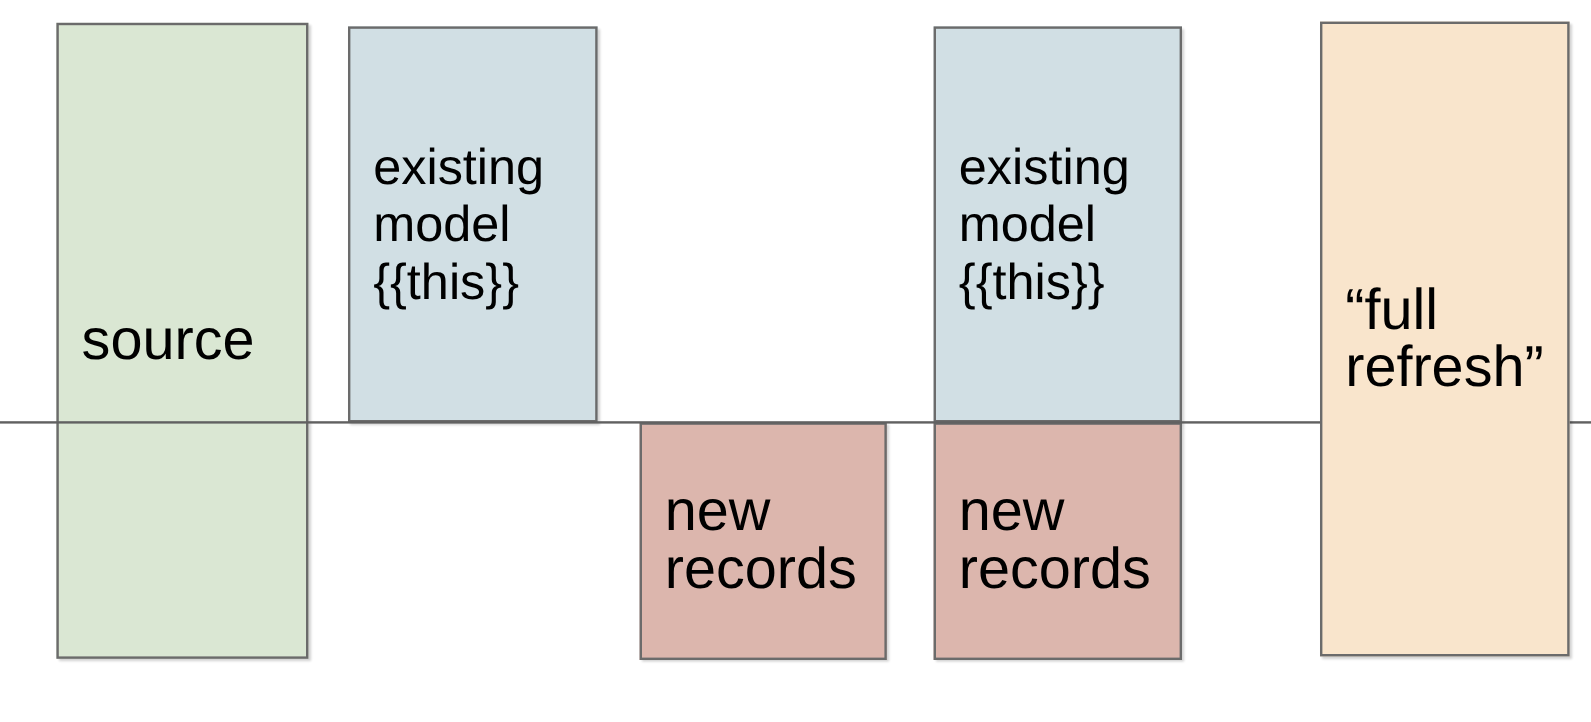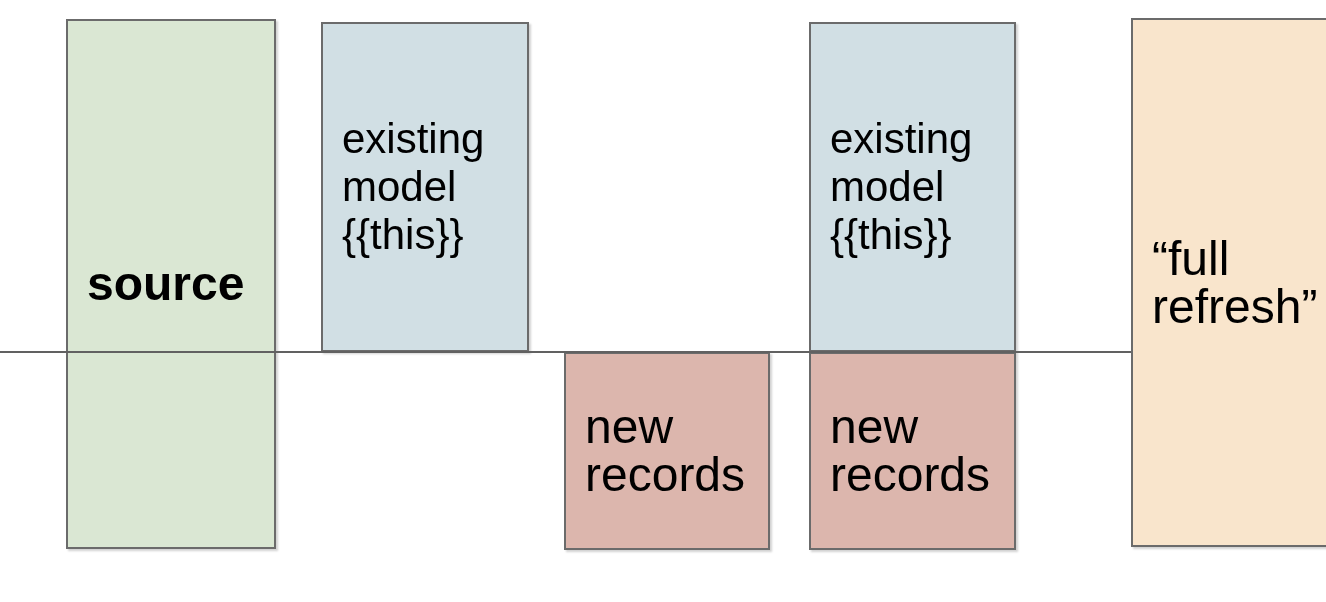--- a/index.html
+++ b/index.html
@@ -27,37 +27,36 @@
   .box {
     position: absolute;
     box-sizing: border-box;
     border: 2px solid #6b6b6b;
     box-shadow: 2px 2px 2px rgba(0,0,0,0.18);
     display: flex;
     align-items: center;
     padding-left: 19px;
     padding-right: 6px;
     z-index: 1;
-    margin-left: 31px;
   }
   .box .label {
     white-space: pre-line;
     color: #000000;
     font-size: 48px;
     line-height: 48px;
     letter-spacing: 0;
   }
   .box.blue .label {
     font-size: 42px;
     line-height: 48px;
   }
   .box.above-line {
     z-index: 3; 
   }
-  #box-source        { left: 35px;   top: 19px;  width: 210px; height: 530px; font-weight: bold; }
+  #box-source        { left: 47px;   top: 19px;  width: 210px; height: 530px; }
   #box-existing-1    { left: 290px;  top: 22px;  width: 208px; height: 330px; }
   #box-new-records-1 { left: 533px;  top: 352px; width: 206px; height: 198px; }
   #box-existing-2    { left: 778px;  top: 22px;  width: 207px; height: 330px; }
   #box-new-records-2 { left: 778px;  top: 352px; width: 207px; height: 198px; }
   #box-full-refresh  { left: 1100px; top: 18px;  width: 208px; height: 529px; }
 </style>
 </head>
 <body>
 
 <div class="canvas">

